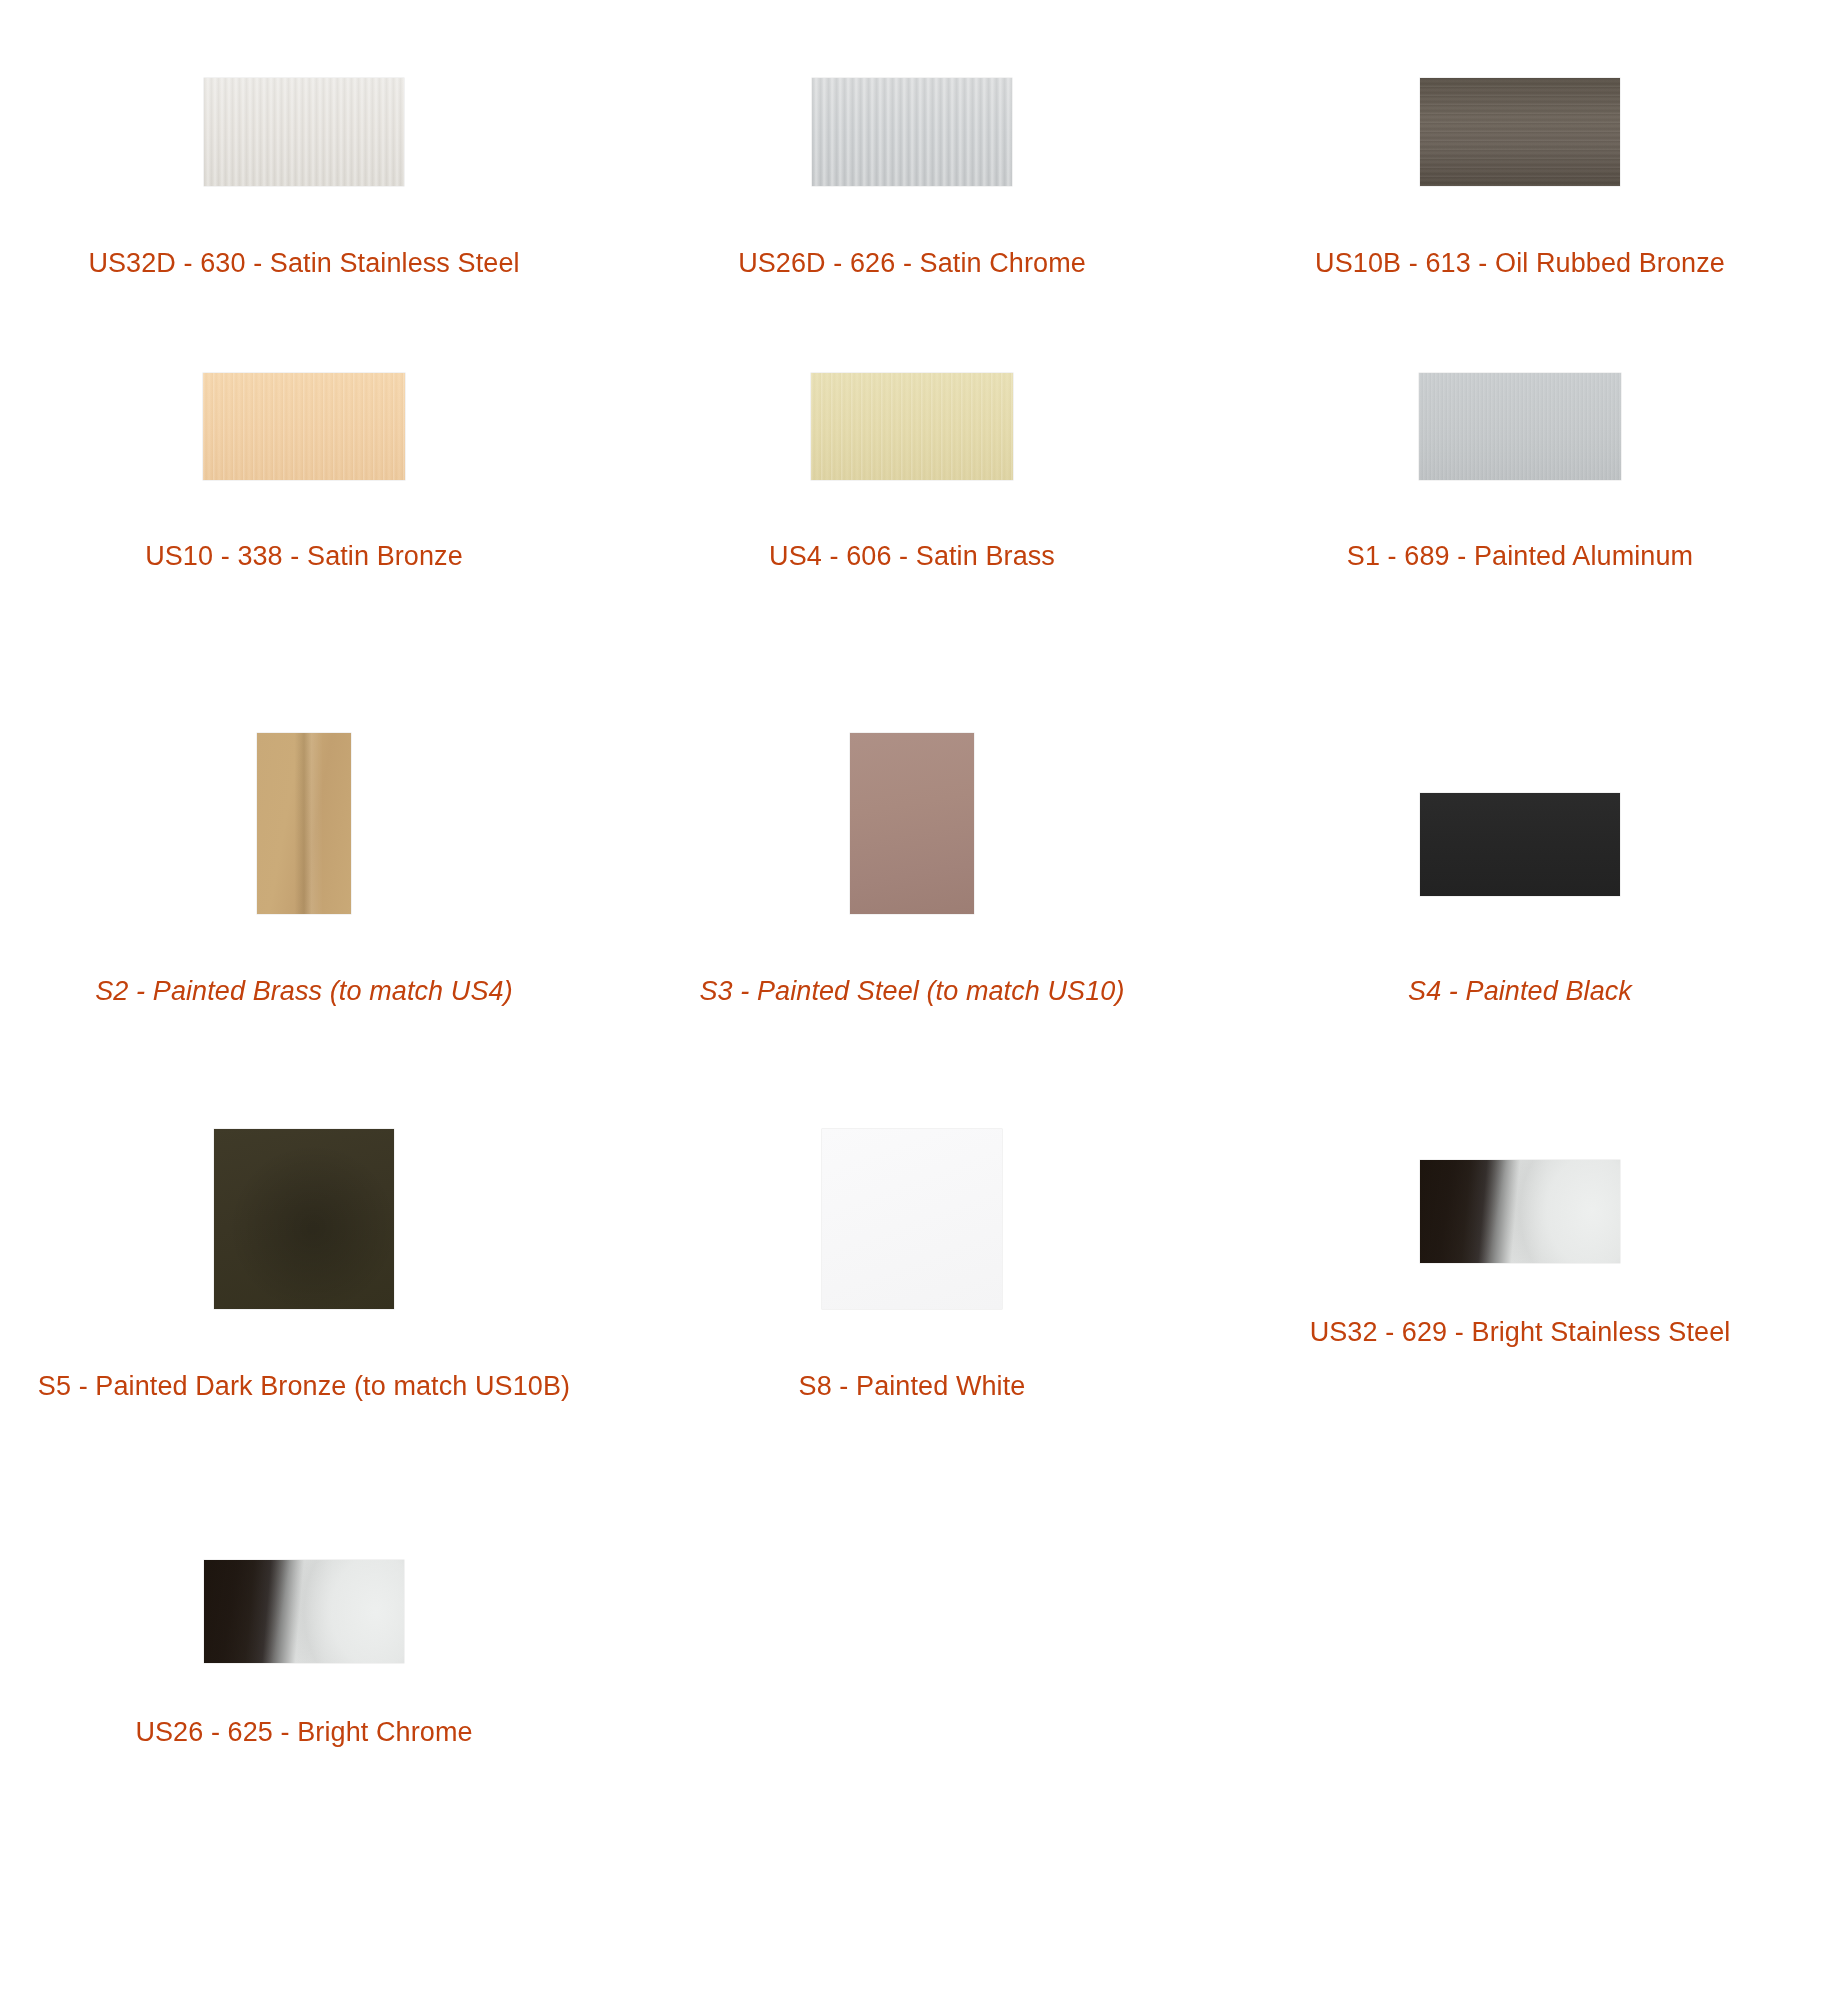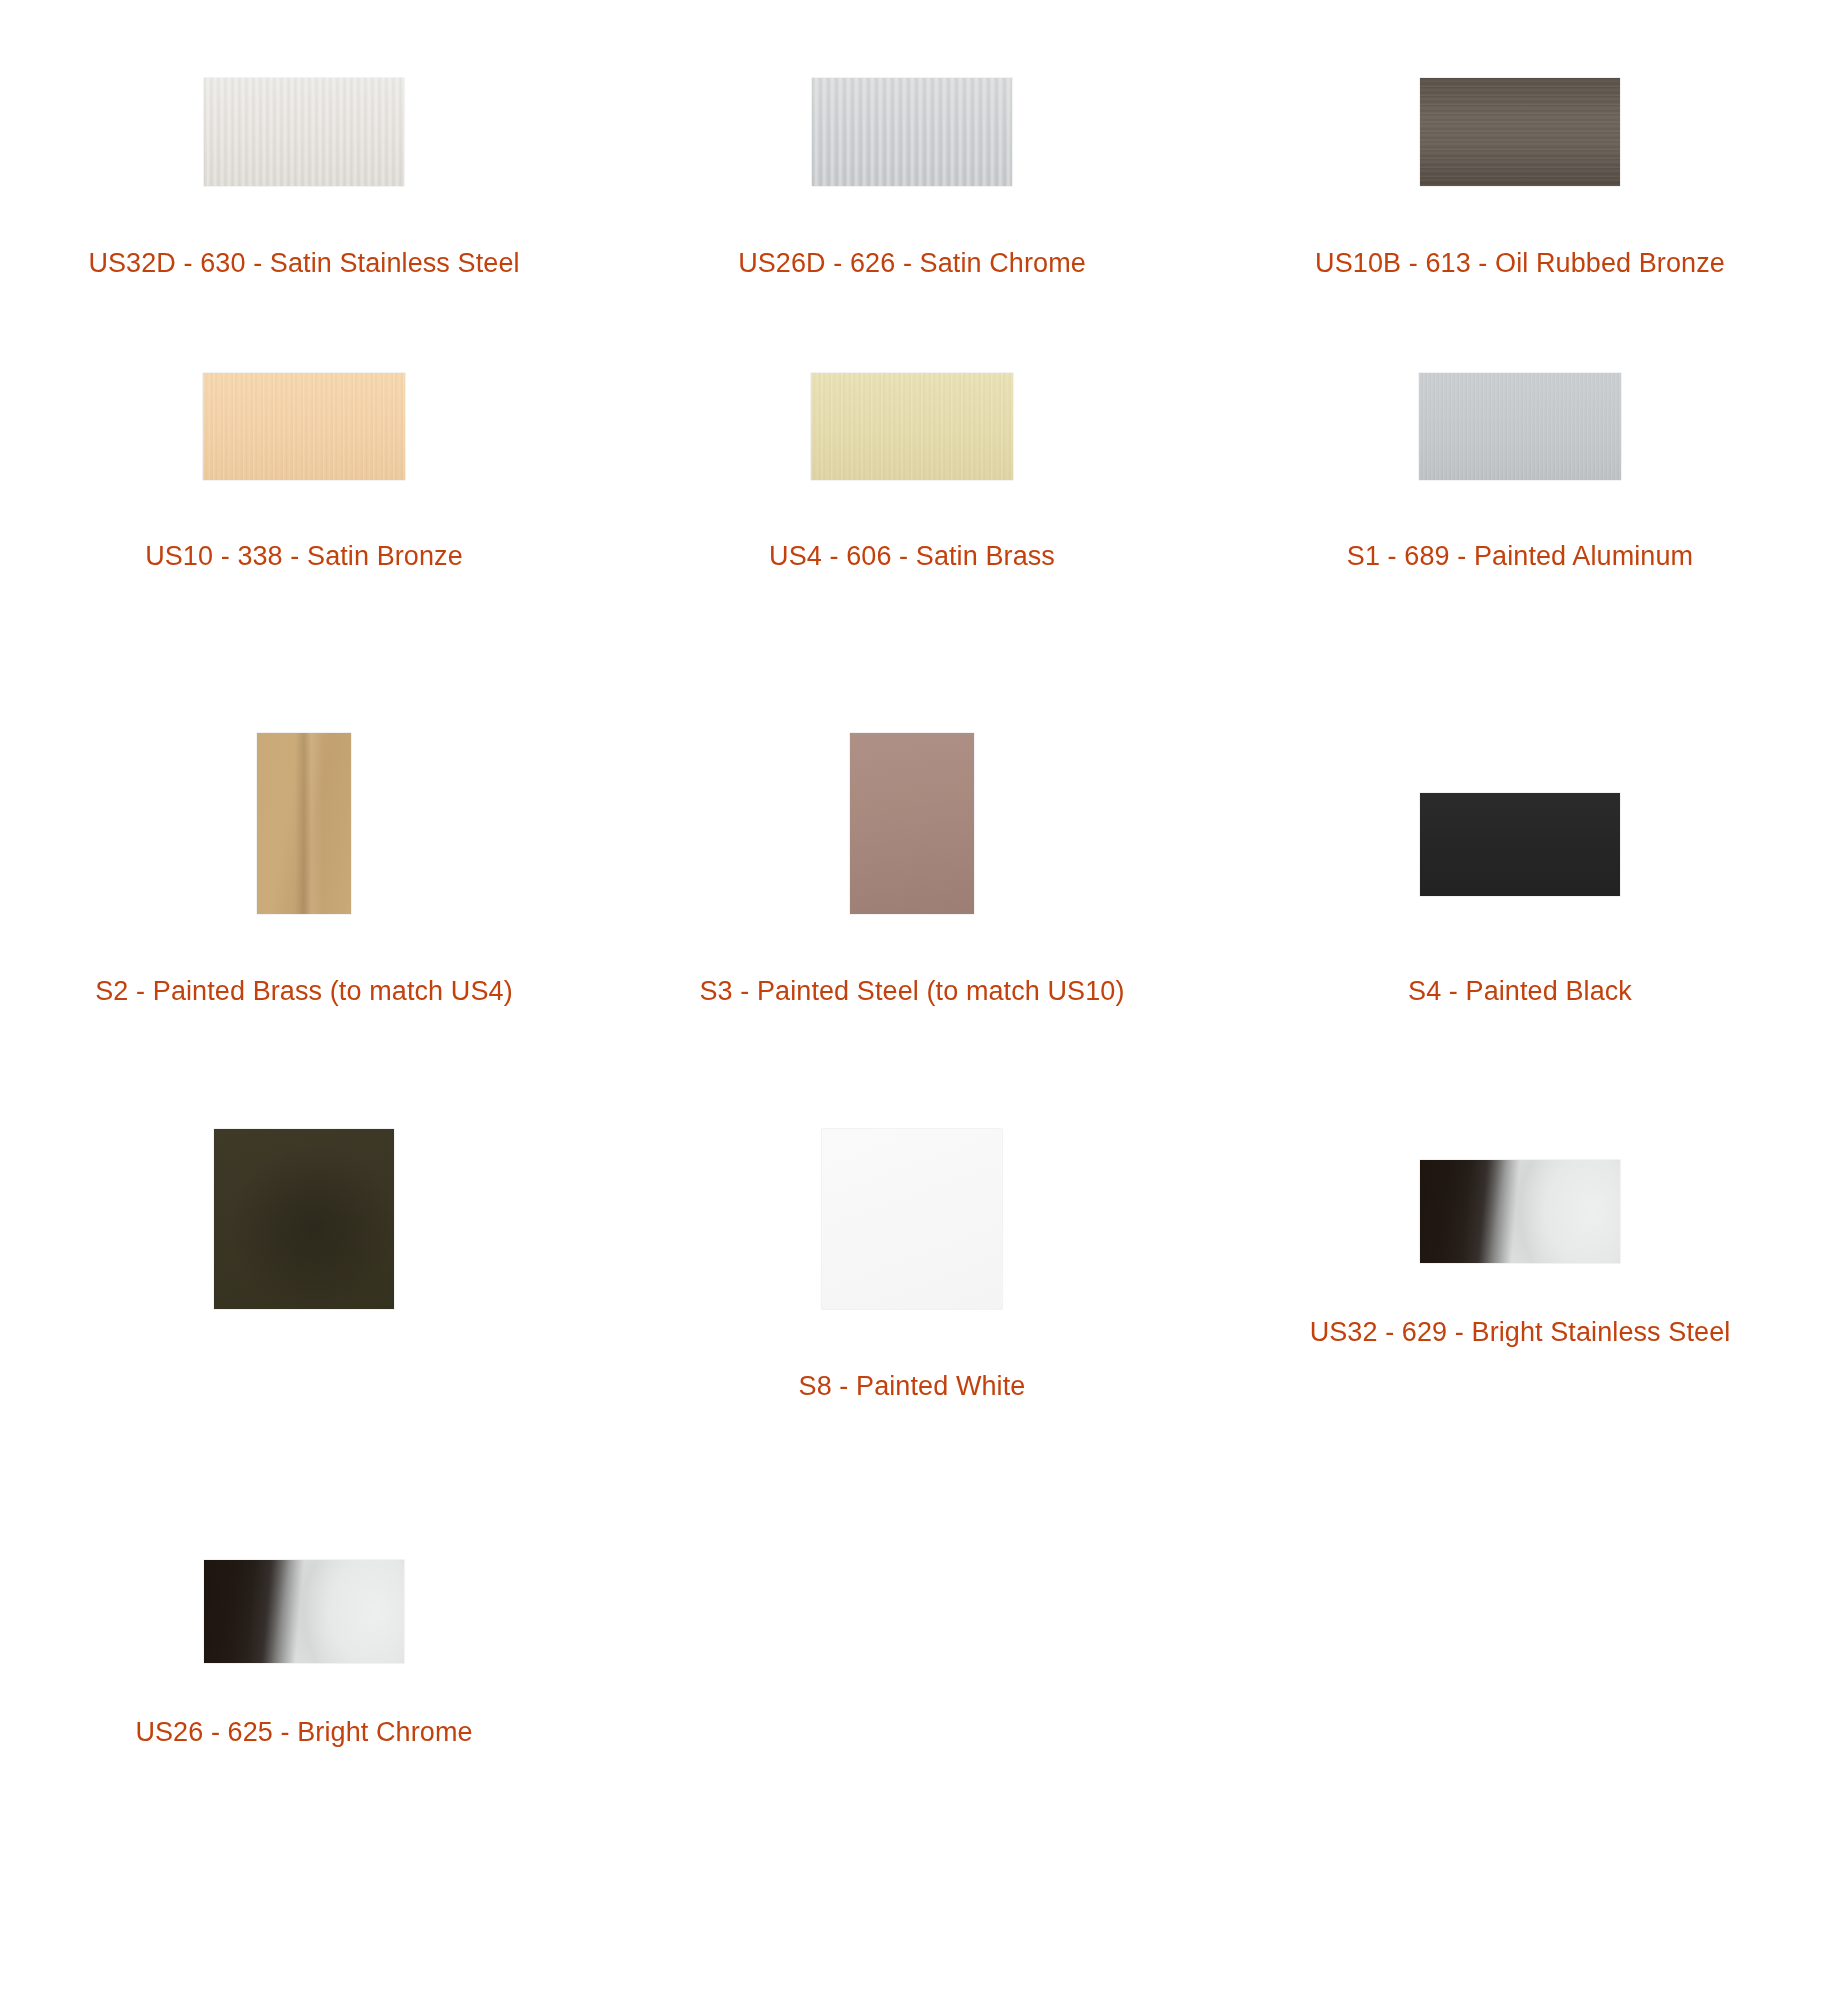--- a/index.html
+++ b/index.html
@@ -63,21 +63,21 @@
   .r1 .swatch { width: 200px; height: 108px; }
   .r1 .finish-label { margin-top: 47px; }
 
   
   .r2 .swatch-wrap { height: 180px; padding-top: 52px; box-sizing: border-box; }
   .r2 .swatch { width: 202px; height: 107px; }
   .r2 .finish-label { margin-top: 50px; }
 
   
   .r3 .swatch-wrap { height: 230px; padding-top: 17px; box-sizing: border-box; }
-  .r3 .finish-label { margin-top: 45px; }
+  .r3 .finish-label { margin-top: 45px; font-style: italic; }
   .r3 .tall { width: 94px; height: 181px; }
   .r3 .tall-wide { width: 124px; height: 181px; }
   .r3 .wide { width: 200px; height: 103px; }
 
   
   .r4 .swatch-wrap { height: 230px; padding-top: 18px; box-sizing: border-box; }
   .r4 .finish-label { margin-top: 45px; }
   .r4 .square { width: 180px; height: 180px; }
   .r4 .wide { width: 200px; height: 100px; }
 
@@ -268,20 +268,21 @@
     </div>
     <div class="finish-label">S4 - Painted Black</div>
   </div>
 
   <div class="swatch-cell r4">
     <div class="swatch-wrap">
       <div class="swatch square mat-painted-dark-bronze">
           <span class="sheen"></span>
         </div>
     </div>
+    <div class="finish-label">S5 - Painted Dark Bronze (to match US10B)</div>
   </div>
 
   <div class="swatch-cell r4">
     <div class="swatch-wrap">
       <div class="swatch square mat-painted-white">
           <span class="sheen"></span>
         </div>
     </div>
     <div class="finish-label">S8 - Painted White</div>
   </div>

